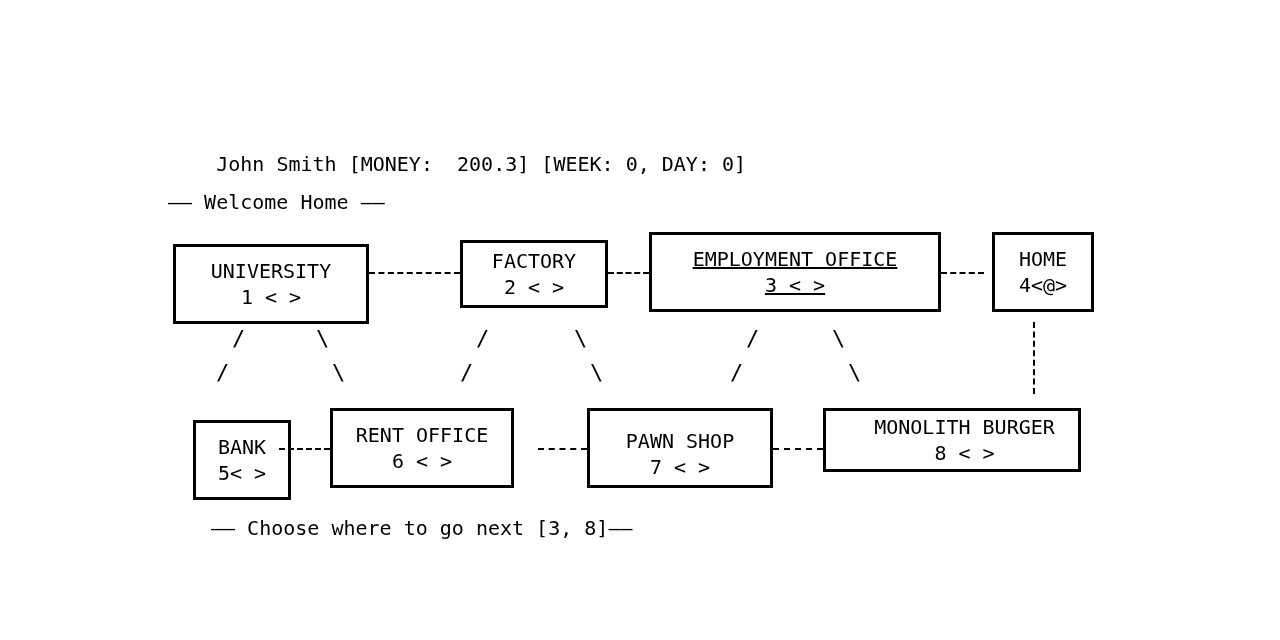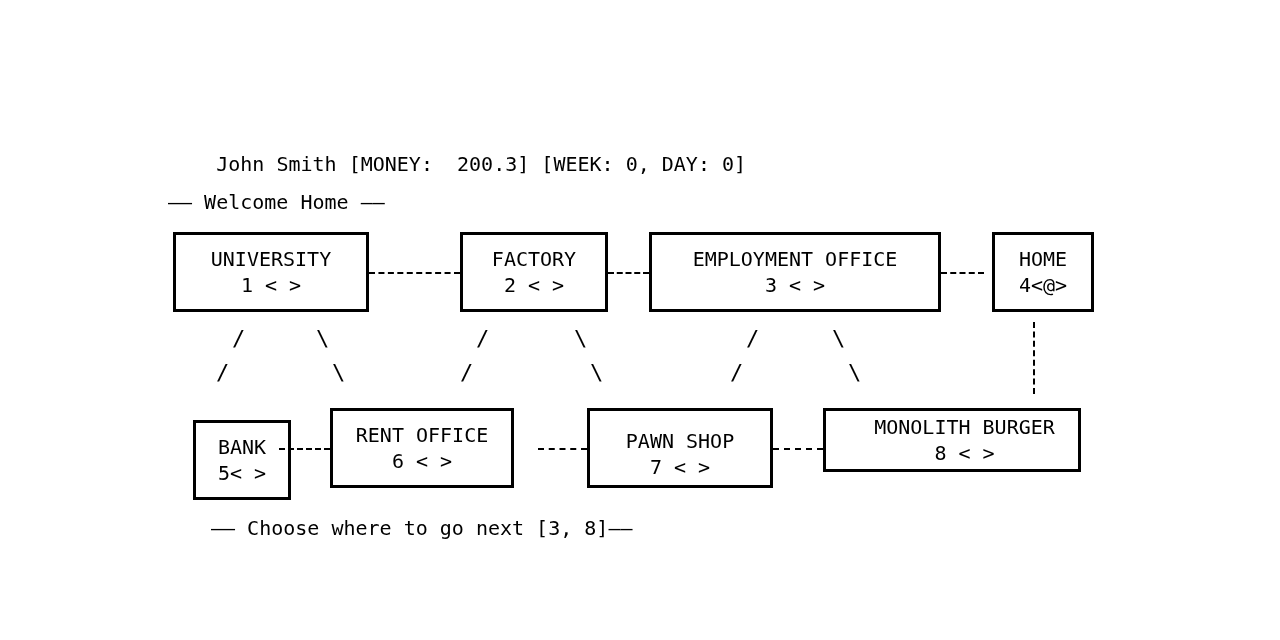--- a/index.html
+++ b/index.html
@@ -62,31 +62,31 @@
 </head>
 <body>
 
 <div class="stage">
 
   <div class="txt" style="left:168px; top:128px;">
     <span>John Smith</span> [<span>MONEY</span>:  <span>200.3</span>] [<span>WEEK</span>: <span>0</span>, <span>DAY</span>: <span>0</span>]</div>
 
   <div class="txt" style="left:168px; top:190px;">—— Welcome Home ——</div>
 
-  <div class="node" style="left:173px; top:232px; width:196px; height:80px;justify-content:center;">
+  <div class="node" style="left:173px; top:244px; width:196px; height:80px;justify-content:center;">
     <div class="title">UNIVERSITY</div>
     <div class="code">1 &lt; &gt;</div>
   </div>
 
-  <div class="node" style="left:460px; top:232px; width:148px; height:80px;">
+  <div class="node" style="left:460px; top:240px; width:148px; height:68px;">
     <div class="title">FACTORY</div>
     <div class="code">2 &lt; &gt;</div>
   </div>
 
-  <div class="node" style="left:649px; top:232px; width:292px; height:80px;">
+  <div class="node" style="left:649px; top:232px; width:292px; height:80px;text-decoration:underline;">
     <div class="title">EMPLOYMENT OFFICE</div>
     <div class="code">3 &lt; &gt;</div>
   </div>
 
   <div class="node" style="left:984px; top:232px; width:102px; height:80px;margin-left:8px;">
     <div class="title">HOME</div>
     <div class="code">4&lt;@&gt;</div>
   </div>
 
   <div class="conn" style="left:369px; top:272px; width:91px;"></div>

